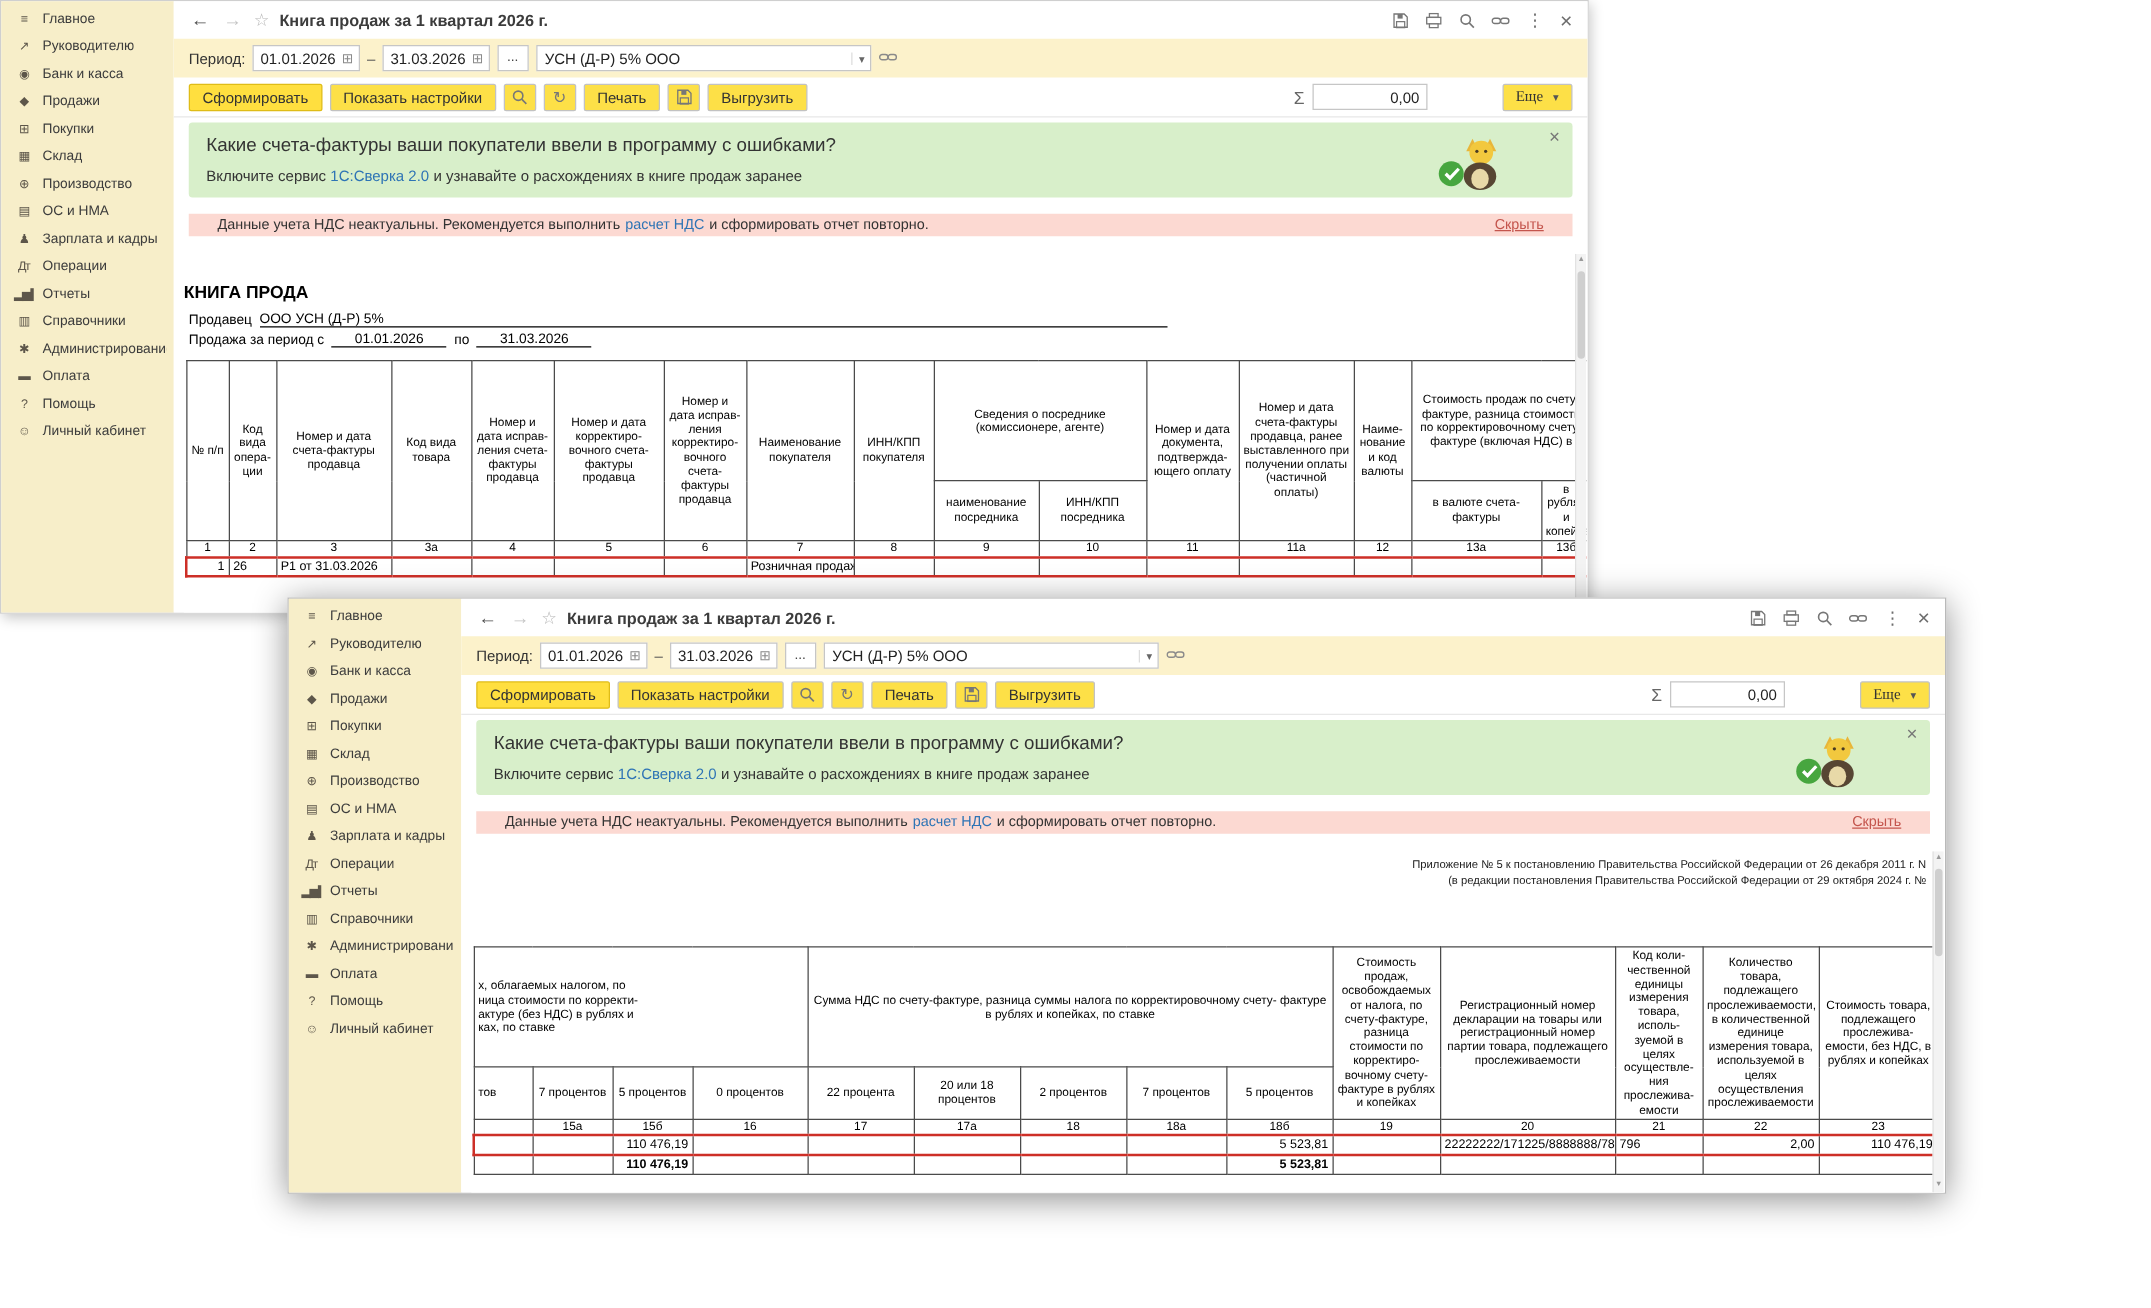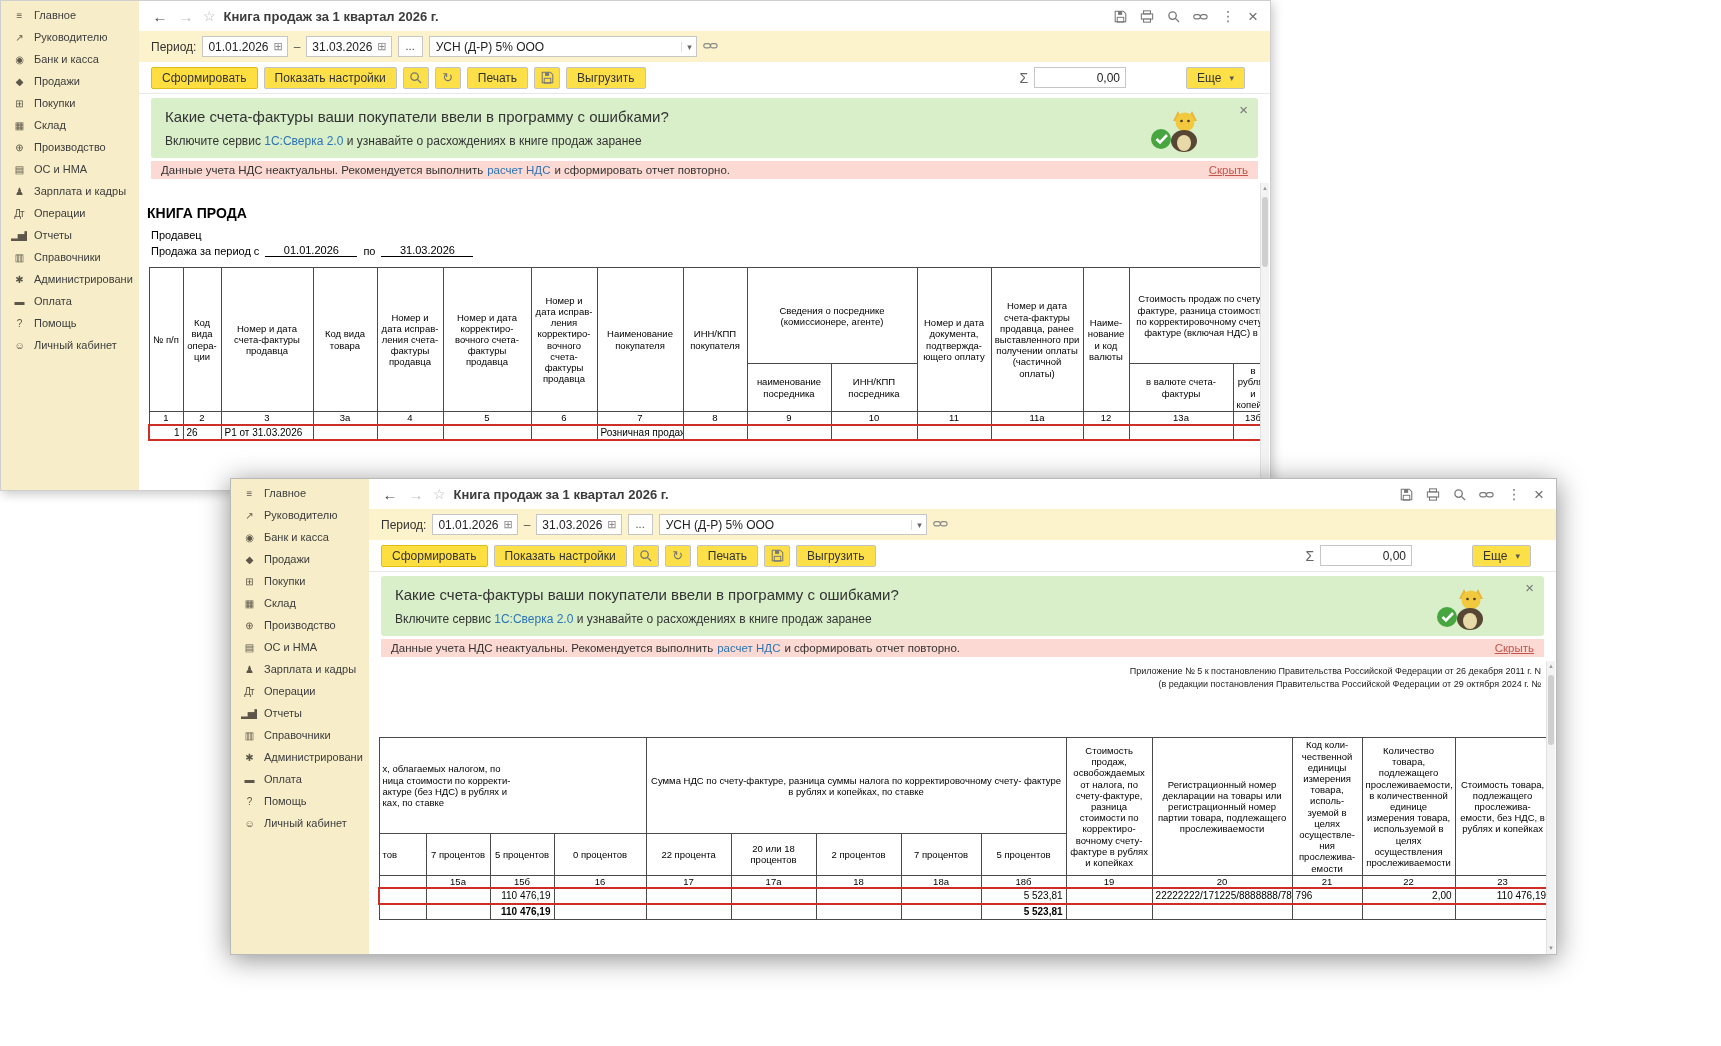--- a/index.html
+++ b/index.html
@@ -39,30 +39,30 @@
   .combo-arrow {color:#666;font-size:9px;border-left:1px solid #ddd;padding-left:5px;margin-left:4px;}
   .combo-arrow2 {color:#555;font-size:9px;margin-left:4px;}
 
   .toolbar {height:32px;display:flex;align-items:center;gap:6px;padding:0 12px;border-bottom:1px solid #e8e8e8;flex:none;}
   .btn {border:1px solid #c2c2c2;background:#fde047;border-radius:2px;height:22px;padding:0 10px;font-size:12px;color:#333;cursor:pointer;display:inline-flex;align-items:center;gap:4px;font-family:"Liberation Sans",sans-serif;}
   .btn.primary {background:#ffdf3f;border-color:#dfbc17;}
   .icon-btn {width:26px;justify-content:center;padding:0;}
   .refresh-glyph {font-size:13px;color:#777;}
   .sum-sigma {margin-left:auto;color:#666;font-size:14px;}
   .sum-input {width:92px;border:1px solid #c6c6c6;height:21px;font-size:12px;text-align:right;padding:0 5px;background:#fff;font-family:"Liberation Sans",sans-serif;color:#222;}
-  .more-btn {margin-left:54px;margin-right:13px;}
+  .more-btn {margin-left:54px;margin-right:0;font-family:Liberation Serif, serif;}
 
   .banner {margin:4px 12px 3px 12px;background:#d8efca;border-radius:3px;padding:9px 46px 10px 14px;position:relative;flex:none;}
   .banner-title {font-size:15px;color:#333;max-width:700px;line-height:1.35;}
   .banner-text {font-size:12px;margin-top:7px;color:#333;}
   a.link {color:#2e74b5;text-decoration:none;cursor:pointer;}
   .banner-cat {position:absolute;right:58px;top:10px;}
   .banner-close {position:absolute;right:10px;top:3px;color:#777;font-size:15px;cursor:pointer;}
 
-  .warnbar {margin:0 12px;background:#fcd9d2;padding:3px 10px;font-size:11.5px;display:flex;gap:4px;align-items:center;flex:none;color:#333;text-align:right;}
+  .warnbar {margin:10px 12px;background:#fcd9d2;padding:3px 23px;font-size:11.5px;display:flex;gap:4px;align-items:center;flex:none;color:#333;text-align:right;}
   .hide-link {margin-left:auto;color:#c4554d;text-decoration:underline;cursor:pointer;}
 
   .report {flex:1;position:relative;margin:4px 1px 0 8px;overflow:hidden;background:#fff;}
   .vscroll {position:absolute;right:0;top:0;bottom:0;width:9px;background:#f3f3f3;border-left:1px solid #e2e2e2;cursor:pointer;}
   .vthumb {position:absolute;top:14px;left:1px;width:6px;height:70px;background:#cfcfcf;border-radius:3px;}
   .vsarrow {position:absolute;left:0;width:8px;color:#999;font-size:6px;text-align:center;line-height:9px;}
 
   .doc-title {text-align:left;font-weight:bold;font-size:14px;margin:22px 6px 8px 0;white-space:nowrap;color:#000;}
   .doc-line {font-size:11px;margin:1px 0 3px 4px;color:#000;display:flex;align-items:flex-end;gap:6px;white-space:nowrap;}
   .uline {border-bottom:1px solid #000;display:inline-block;overflow:hidden;}
@@ -290,20 +290,21 @@
       <div class="warnbar">
         <span>Данные учета НДС неактуальны. Рекомендуется выполнить</span>
         <a class="link">расчет НДС</a>
         <span>и сформировать отчет повторно.</span>
         <a class="hide-link">Скрыть</a>
       </div>
       <div class="report">
         <div class="doc-title">КНИГА ПРОДА</div>
         <div class="doc-line">
           <span>Продавец</span>
+          <span class="uline w730 ta-l">ООО УСН (Д-Р) 5%</span>
         </div>
         <div class="doc-line">
           <span>Продажа за период с</span>
           <span class="uline w92 ta-c">01.01.2026</span>
           <span>по</span>
           <span class="uline w92 ta-c">31.03.2026</span>
         </div>
         <table class="rtable back-rtable">
           <colgroup>
             <col style="width:34px">

